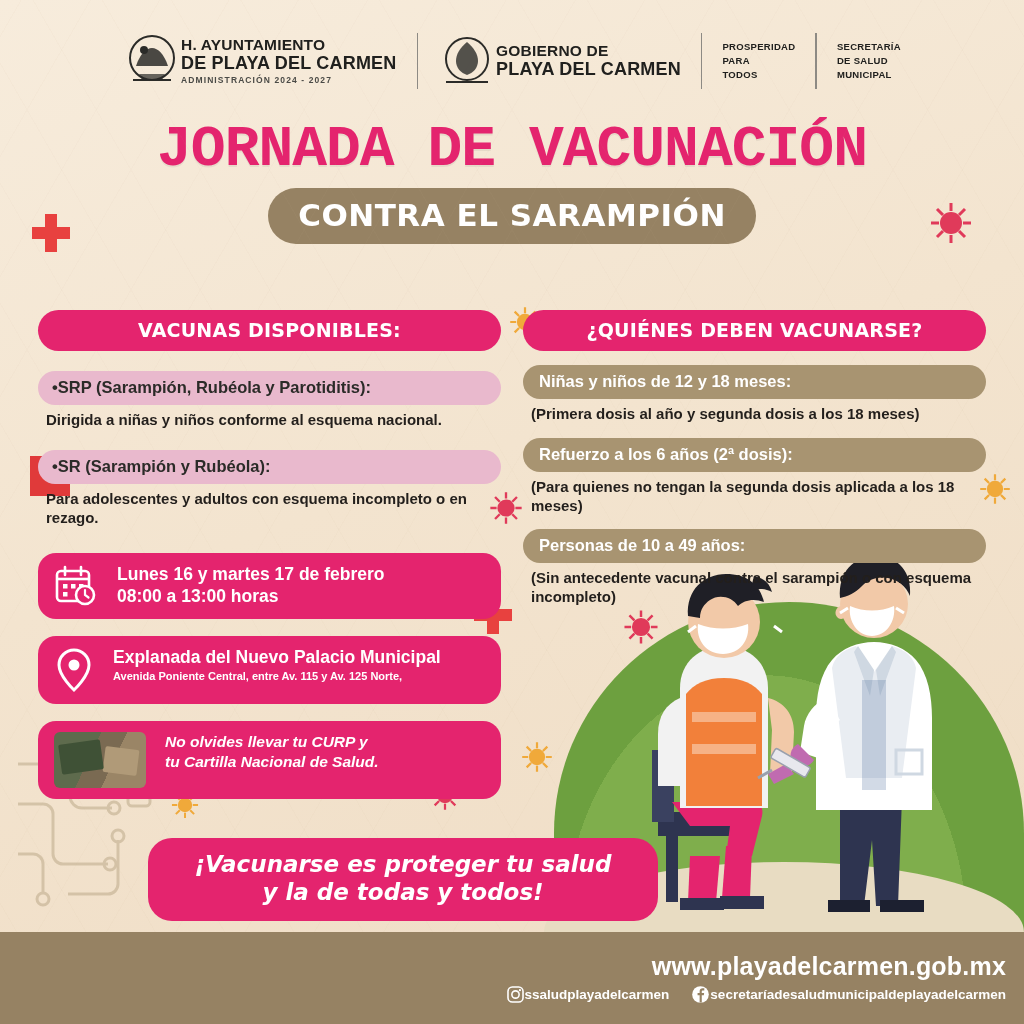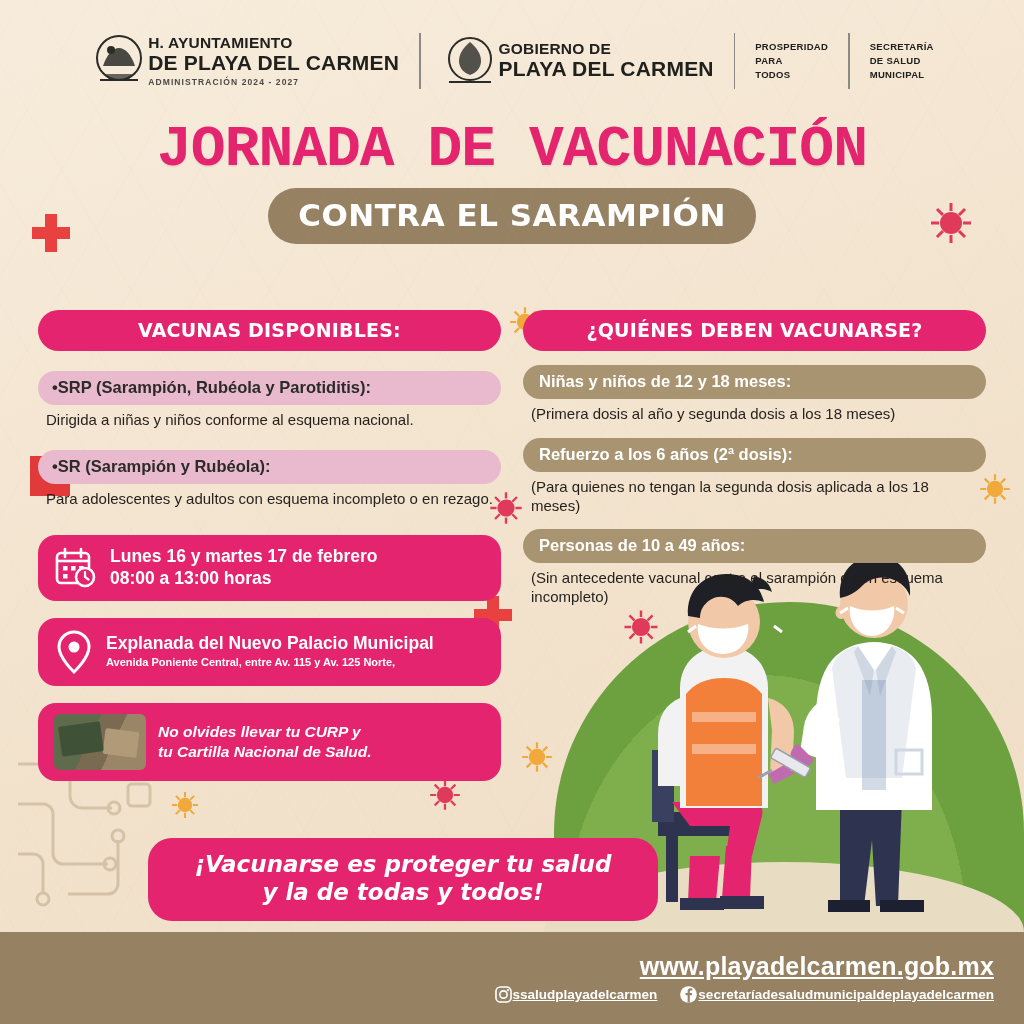--- a/index.html
+++ b/index.html
@@ -29,21 +29,21 @@
     position: relative;
     height: 104px;
     display: flex; align-items: center; justify-content: center;
     gap: 0px;
     padding-top: 18px;
   }
   .hdr-block { display: flex; align-items: center; }
   .crest { width: 58px; height: 62px; }
   .hdr-txt { line-height: 1.08; color: #20201e; }
   .hdr-txt .l1 { font-size: 15.5px; font-weight: bold; letter-spacing: .2px; }
-  .hdr-txt .l2 { font-size: 21px; font-weight: bold; letter-spacing: .2px; }
+  .hdr-txt .l2 { font-size: 18px; font-weight: bold; letter-spacing: .2px; }
   .hdr-txt .l3 { font-size: 8.5px; font-weight: bold; letter-spacing: 1.1px; color: #4a4a46; margin-top: 3px; }
   .vdiv { width: 1.5px; height: 56px; background: #8d8a84; margin: 0 20px; }
   .hdr-small { font-size: 9.5px; font-weight: bold; line-height: 1.45; color: #20201e; letter-spacing: .3px; }
 
   
   .title {
     text-align: center;
     font-size: 58px;
     font-weight: bold;
     letter-spacing: -1px;
@@ -79,28 +79,28 @@
     background: #e9b9cd; color: #2b2b28; font-weight: bold;
     border-radius: 20px; padding: 7px 14px 8px; font-size: 16.5px;
     margin-top: 20px;
   }
   .bar-tan {
     background: #a89471; color: #fff; font-weight: bold;
     border-radius: 20px; padding: 7px 16px 8px; font-size: 16.5px;
     margin-top: 14px;
   }
   .note {
-    color: #231f1c; font-weight: normal; font-size: 15px;
+    color: #231f1c; font-weight: bold; font-size: 15px;
     padding: 6px 8px 0 8px; line-height: 1.25;
   }
 
   
   .card {
     background: #e4246e; color: #fff; border-radius: 18px;
-    display: flex; align-items: center; gap: 12px;
+    display: flex; gap: 19px;
     padding: 11px 16px; margin-top: 17px;
   }
   .card .ic { flex: 0 0 auto; display: flex; align-items: center; justify-content: center; }
   .card .ctext { line-height: 1.25; }
   .card .big { font-size: 17.5px; font-weight: bold; }
   .card .small { font-size: 11px; font-weight: bold; line-height: 1.3; }
   .card.date { margin-top: 26px; }
   .photo {
     width: 92px; height: 56px; border-radius: 6px;
     background:
@@ -125,23 +125,22 @@
     font-family: "DejaVu Sans", sans-serif;
     z-index: 6;
     font-style: italic;
   }
 
   
   .footer {
     position: absolute; left: 0; right: 0; bottom: 0; height: 92px;
     background: #968263; color: #fff;
     display: flex; flex-direction: column; align-items: flex-end;
-    justify-content: center; padding-right: 30px; gap: 4px;
+    justify-content: center; padding-right: 18px; gap: 4px;
     z-index: 7;
-    text-decoration: underline;
   }
   .web { font-size: 25px; font-weight: bold; letter-spacing: .2px; }
   .socials { display: flex; gap: 22px; align-items: center; font-size: 13.5px; font-weight: bold;}
   .soc { display: flex; align-items: center; gap: 0; }
 
   
   .illus { position: absolute; left: 540px; bottom: 92px; width: 484px; height: 420px; z-index: 3; }
   .green-hill {
     position: absolute; right: 0; bottom: 0; width: 470px; height: 330px;
     background: radial-gradient(ellipse at 45% 100%, #7fae4c 0 55%, #6da03f 55% 100%);

